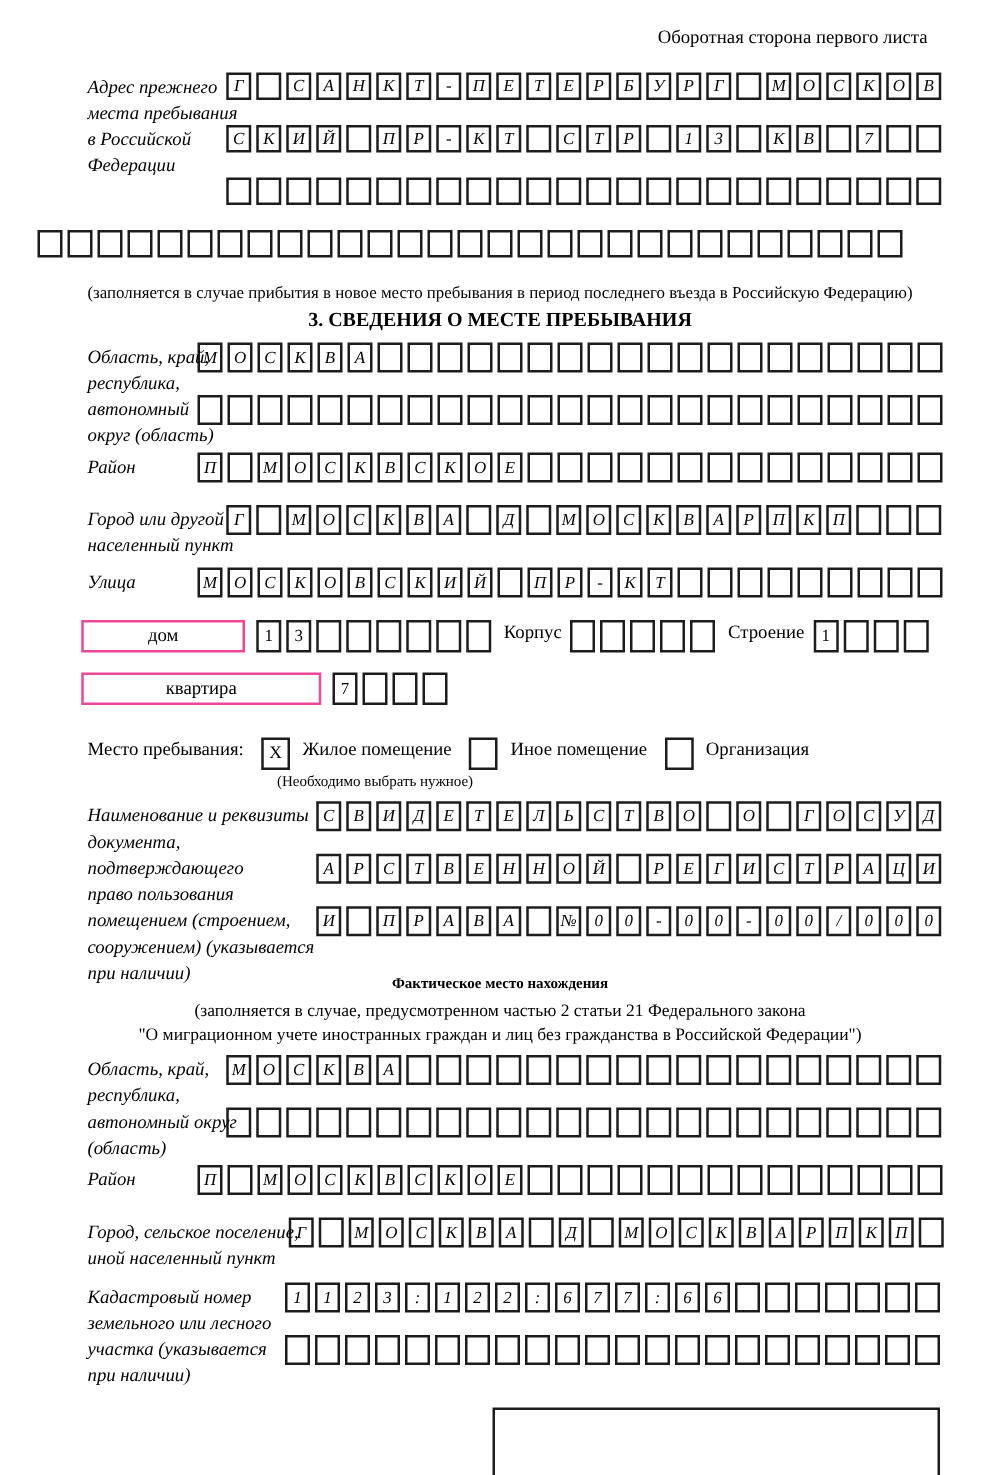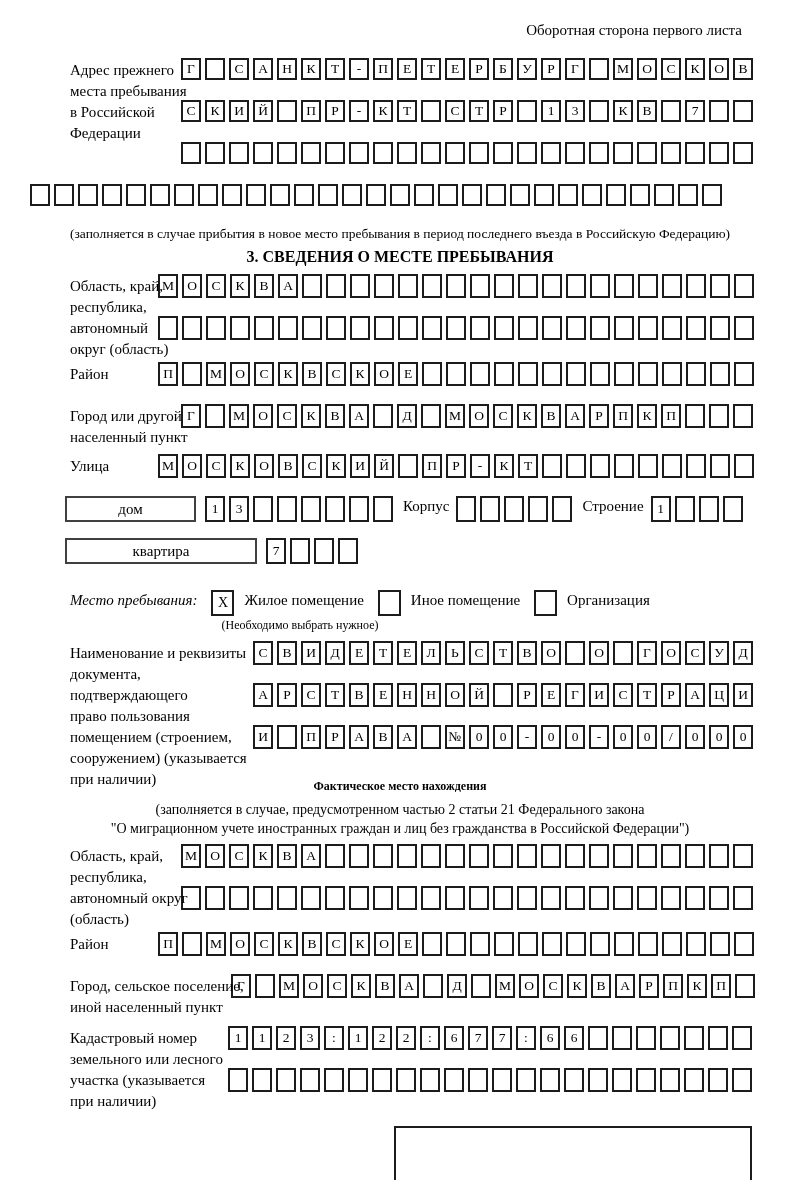--- a/index.html
+++ b/index.html
@@ -3,21 +3,21 @@
 <meta charset="utf-8">
 <style>
   html,body{margin:0;padding:0;background:#fff;}
   .page{
     position:relative; width:800px; height:1180px; box-sizing:border-box;
     padding:6px 30px 0 30px; overflow:hidden; background:#fff; color:#000;
     font-family:"Liberation Serif","DejaVu Serif",serif; font-size:15px;
   }
   .hnote{ text-align:right; margin:16px 28px 0 0; font-size:15px; }
 
-  .block{ position:relative; }
+  .block{ position:relative;font-style:italic; }
   .side-label{ position:absolute; left:40px; top:2px; width:145px; line-height:21px; font-size:15px; }
   .side-label.w195{ width:198px; }
 
   .crow{ white-space:nowrap; height:36px; margin-bottom:6px; }
   .ml0{ margin-left:0; }   .ml128{ margin-left:128px; }
   .ml151{ margin-left:151px; } .ml198{ margin-left:198px; }
   .ml201{ margin-left:201px; } .ml223{ margin-left:223px; }
 
   .cell{
     display:inline-block; box-sizing:border-box; width:20px; height:22px;
@@ -25,33 +25,33 @@
     line-height:18px; font-size:13.5px; vertical-align:top; background:#fff;
   }
   .crow.tall .cell{ height:24px; line-height:20px; }
 
   .caption{ font-size:13.5px; }
   .center{ text-align:center; }
   .s-title{ text-align:center; font-weight:bold; font-size:16px; margin:6px 0 8px 0; }
 
   .domrow,.kvrow{ display:flex; align-items:flex-start; margin-left:35px; }
   .fieldbox{
-    box-sizing:border-box; border:2px solid #404040; height:26px; line-height:22px;
+    box-sizing:border-box; border:2px solid #ec4899; height:26px; line-height:22px;
     text-align:center; font-size:15px; margin-right:9px;
   }
   .fb-dom{ width:131px; } .fb-kv{ width:192px; }
   .domrow .cell,.kvrow .cell,.chk{ height:26px; line-height:22px; }
   .inl-label{ margin:2px 7px 0 6px; }
 
   .mesto{ display:flex; align-items:flex-start; margin:10px 0 2px 40px; }
   .chk{ display:inline-block; box-sizing:border-box; width:23px; border:2px solid #1c1c1c;
         text-align:center; font-size:14px; background:#fff; }
   .mesto .opt-label{ margin:2px 0 0 10px; }
   .mesto .chk{ margin-left:14px; }
-  .mesto .lead{ margin:2px 0 0 0;font-style:italic; }
+  .mesto .lead{ margin:2px 0 0 0; }
 
   .b-prev{ margin-top:19px; min-height:86px; }
   .b-oblast{ margin-top:2px; min-height:88px; }
   .b-raion{ min-height:30px; }
   .b-gorod{ min-height:50px; }
   .b-ulitsa{ min-height:30px; }
   .b-doc{ margin-top:8px; min-height:128px; }
   .b-foblast{ min-height:88px; }
   .b-fgorod{ min-height:52px; }
   .b-kadastr{ min-height:92px; }

